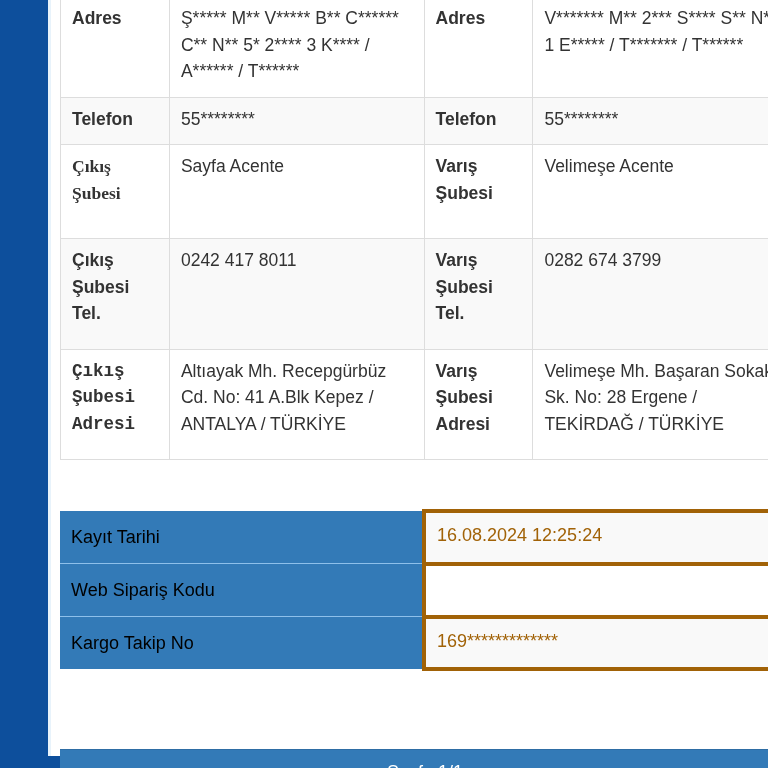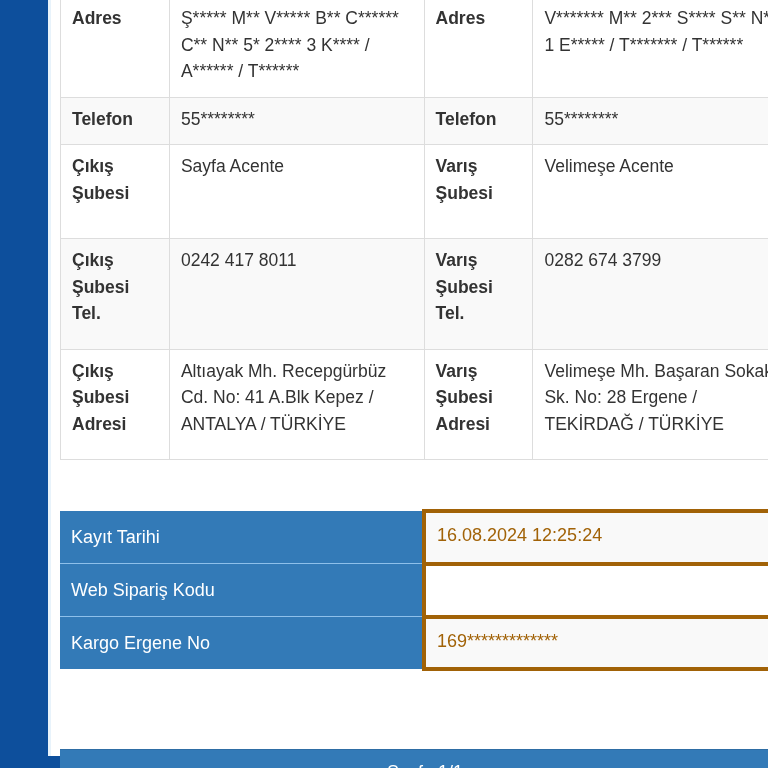--- a/index.html
+++ b/index.html
@@ -38,21 +38,21 @@
 
     .meta-table {
       position: absolute; left: 12px; top: 509px; width: 730px;
       border-collapse: collapse;
       font-size: 18px;
     }
     .meta-table td {
       height: 52.75px; vertical-align: middle; padding: 0 11px;
     }
     .meta-table td.mlbl {
-      width: 364px; background: #337ab7; color: #ffffff;
+      width: 364px; background: #337ab7; color: #000000;
       border-bottom: 1.5px solid #8ec0ea;
     }
     .meta-table tr:last-child td.mlbl { border-bottom: none; }
     .meta-table td.mval {
       color: #a16207; border: 4px solid #a16207;
       vertical-align: top; padding-top: 12px;
     }
     .meta-table tr:nth-child(odd) td.mval { background: #f9f9f9; }
     .meta-table tr:nth-child(even) td.mval { background: #ffffff; }
 
@@ -76,52 +76,52 @@
       <td class="lbl c3">Adres</td>
       <td class="c4">V******* M** 2*** S**** S** N** 1 E***** / T******* / T******</td>
     </tr>
     <tr>
       <td class="lbl">Telefon</td>
       <td>55********</td>
       <td class="lbl">Telefon</td>
       <td>55********</td>
     </tr>
     <tr>
-      <td class="lbl" style="padding-bottom:32px;">Çıkış Şubesi</td>
+      <td class="lbl" style="padding-bottom:32px;font-family:Liberation Serif, serif;">Çıkış Şubesi</td>
       <td>Sayfa Acente</td>
       <td class="lbl">Varış Şubesi</td>
       <td>Velimeşe Acente</td>
     </tr>
     <tr>
       <td class="lbl" style="padding-bottom:22px;">Çıkış Şubesi Tel.</td>
       <td>0242 417 8011</td>
       <td class="lbl">Varış Şubesi Tel.</td>
       <td>0282 674 3799</td>
     </tr>
     <tr>
-      <td class="lbl" style="padding-bottom:22px;">Çıkış Şubesi Adresi</td>
+      <td class="lbl" style="padding-bottom:22px;font-family:Liberation Mono, monospace;">Çıkış Şubesi Adresi</td>
       <td>Altıayak Mh. Recepgürbüz Cd. No: 41 A.Blk Kepez / ANTALYA / TÜRKİYE</td>
       <td class="lbl">Varış Şubesi Adresi</td>
       <td>Velimeşe Mh. Başaran Sokak Sk. No: 28 Ergene / TEKİRDAĞ / TÜRKİYE</td>
     </tr>
   </tbody>
     </table>
 
   <table class="meta-table">
     <tbody>
         <tr>
       <td class="mlbl">Kayıt Tarihi</td>
       <td class="mval">16.08.2024 12:25:24</td>
     </tr>
     <tr>
       <td class="mlbl">Web Sipariş Kodu</td>
       <td class="mval"></td>
     </tr>
     <tr>
-      <td class="mlbl">Kargo Ergene No</td>
+      <td class="mlbl">Kargo Takip No</td>
       <td class="mval">169*************</td>
     </tr>
   </tbody>
     </table>
 
   <div class="pager">
     <span>Sayfa 1/1</span>
   </div>
 
 </div>

